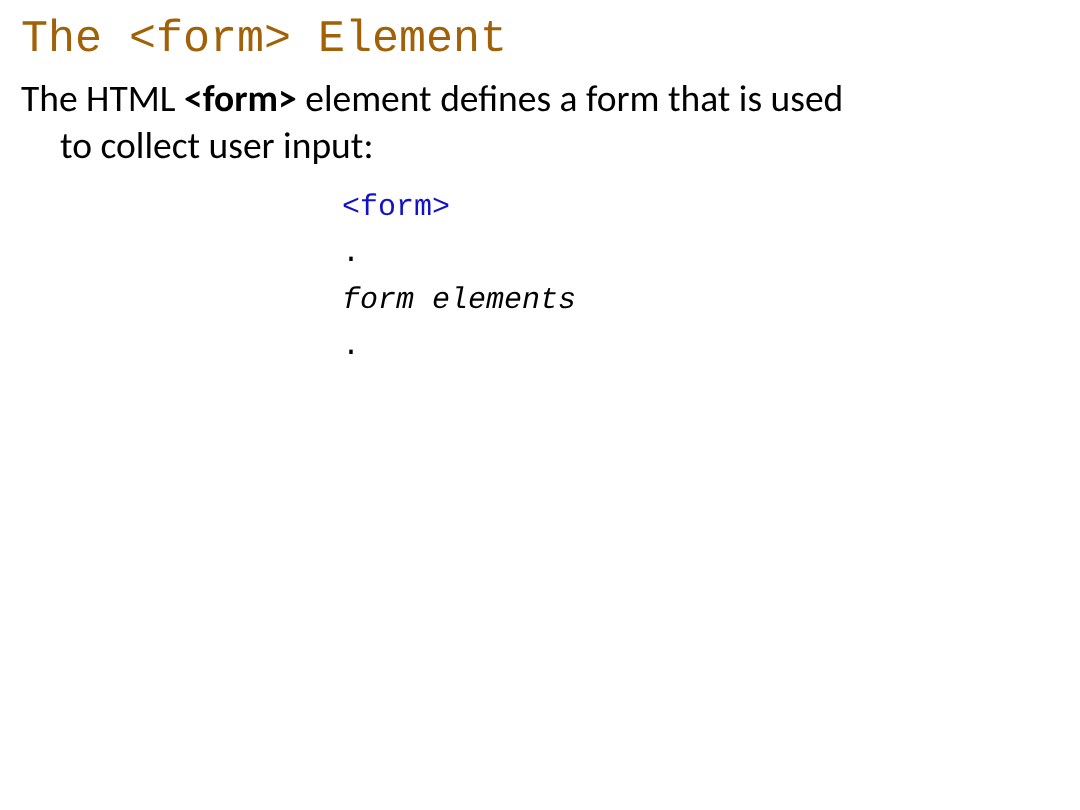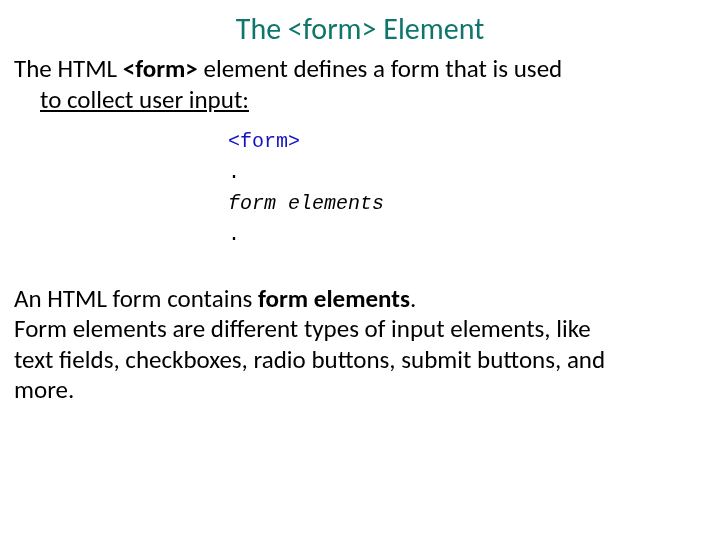--- a/index.html
+++ b/index.html
@@ -11,33 +11,33 @@
     color: #000;
     background: #fff;
   }
   .slide {
     padding: 8px 14px;
     box-sizing: border-box;
   }
   .title {
     font-size: 30px;
     font-weight: 400;
-    text-align: center;
+    text-align: left;
     margin: 2px 0 6px 0;
-    color: #0f766e;
+    color: #a16207;
+    font-family: Liberation Mono, monospace;
   }
   .intro {
     font-size: 25px;
     line-height: 1.25;
     margin: 4px 0 10px 0;
   }
   .intro-indent {
     padding-left: 26px;
     display: block;
-    text-decoration: underline;
   }
   .bold {
     font-weight: 700;
   }
   .code-block {
     margin: 8px 0 12px 214px;
     font-family: Consolas, "Courier New", monospace;
     font-size: 20px;
     line-height: 1.55;
   }
@@ -70,22 +70,14 @@
     <span class="intro-indent">to collect user input:</span>
   </div>
 
   <div class="code-block">
     <div class="code-tag">&lt;form&gt;</div>
     <div class="code-dot">.</div>
     <div class="code-italic">form elements</div>
     <div class="code-dot">.</div>
   </div>
 
-  <div class="para2">
-    <div>
-      <span>An HTML form contains </span><span class="bold">form elements</span><span>.</span>
-    </div>
-    <div>Form elements are different types of input elements, like</div>
-    <div>text fields, checkboxes, radio buttons, submit buttons, and</div>
-    <div>more.</div>
-  </div>
 
 </div>
 
 </body></html>

